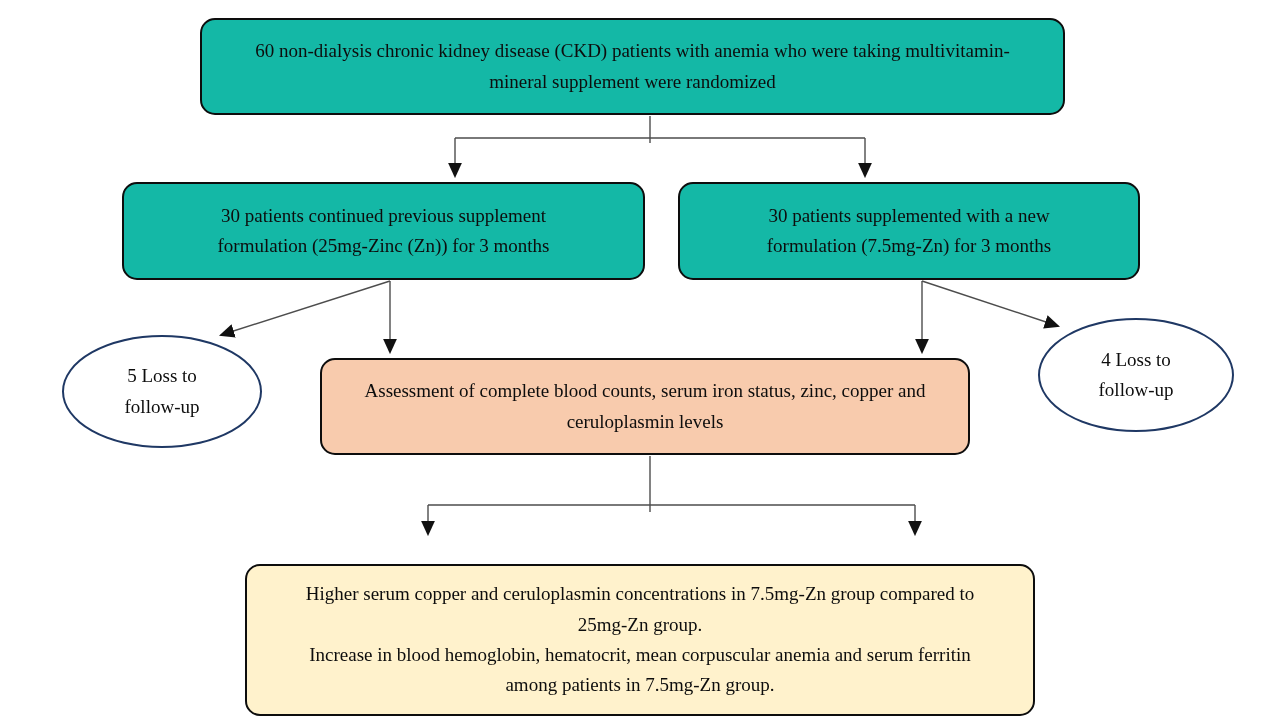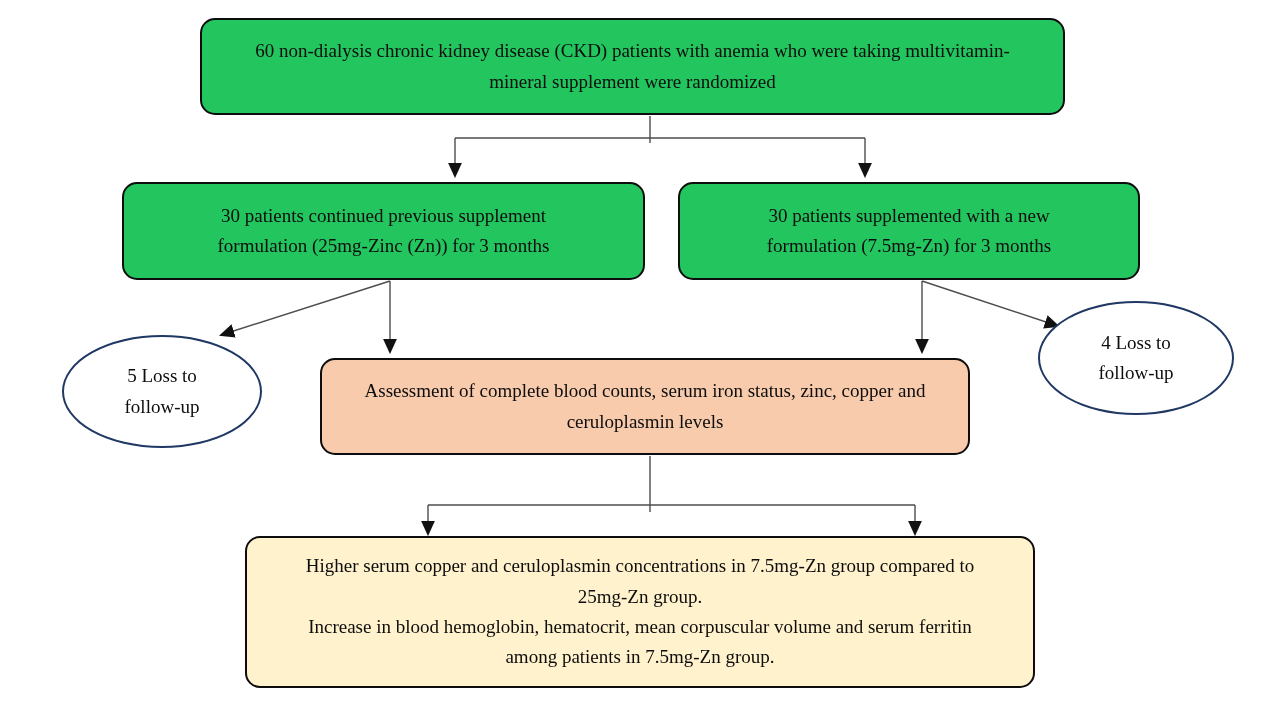--- a/index.html
+++ b/index.html
@@ -28,36 +28,36 @@
     justify-content: center;
     text-align: center;
     font-size: 19px;
     line-height: 1.6;
     color: #0d0d0d;
   }
   .rect {
     border: 2.5px solid #0d0d0d;
     border-radius: 15px;
   }
-  .fill-blue   { background: #22c55e; }
+  .fill-blue   { background: #14b8a6; }
   .fill-orange { background: #F8CBAD; }
   .fill-yellow { background: #FFF2CC; }
   .ellipse {
     border: 2.5px solid #1F3864;
     border-radius: 50%;
     background: #ffffff;
   }
   
   .node-enrollment { left: 200px; top: 18px;  width: 865px; height: 97px;  padding: 0 40px; }
   .node-arm-left   { left: 122px; top: 182px; width: 523px; height: 98px;  padding: 0 69px; }
   .node-arm-right  { left: 678px; top: 182px; width: 462px; height: 98px;  padding: 16px 55px; }
   .node-assessment { left: 320px; top: 358px; width: 650px; height: 97px;  padding: 11px 25px; }
-  .node-outcome    { left: 245px; top: 536px; width: 790px; height: 152px; padding: 0 35px; flex-direction: column; }
+  .node-outcome    { left: 245px; top: 564px; width: 790px; height: 152px; padding: 0 35px; flex-direction: column; }
   .node-loss-left  { left: 62px;   top: 335px; width: 200px; height: 113px; }
-  .node-loss-right { left: 1038px; top: 301px; width: 196px; height: 114px; }
+  .node-loss-right { left: 1038px; top: 318px; width: 196px; height: 114px; }
   .ellipse-text { width: 120px; }
 </style>
 </head>
 <body>
 
 <div class="canvas">
 
   <svg class="connector-layer" width="1280" height="720" viewBox="0 0 1280 720" stroke="#4d4d4d" stroke-width="1.4" fill="none">
     <defs>
       <marker id="arrow" markerWidth="11" markerHeight="10" refX="9.5" refY="5" orient="auto" markerUnits="strokeWidth">
@@ -101,16 +101,16 @@
   <div class="node ellipse node-loss-right">
     <span class="ellipse-text">4 Loss to follow-up</span>
   </div>
 
   <div class="node rect fill-orange node-assessment">
     <span>Assessment of complete blood counts, serum iron status, zinc, copper and ceruloplasmin levels</span>
   </div>
 
   <div class="node rect fill-yellow node-outcome">
     <div>Higher serum copper and ceruloplasmin concentrations in 7.5mg-Zn group compared to 25mg-Zn group.</div>
-    <div>Increase in blood hemoglobin, hematocrit, mean corpuscular volume and serum ferritin among patients in 7.5mg-Zn group.</div>
+    <div>Increase in blood hemoglobin, hematocrit, mean corpuscular anemia and serum ferritin among patients in 7.5mg-Zn group.</div>
   </div>
 
 </div>
 
 </body></html>

